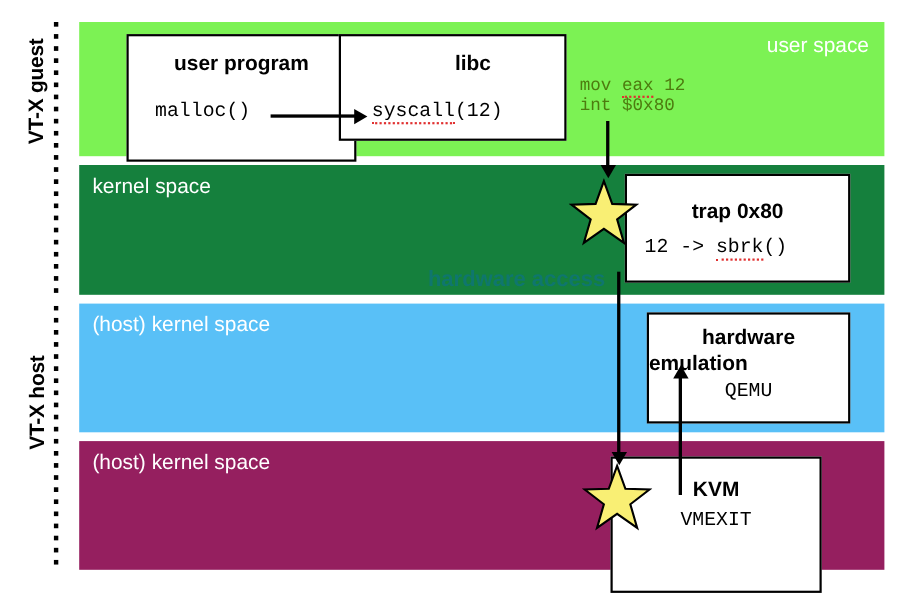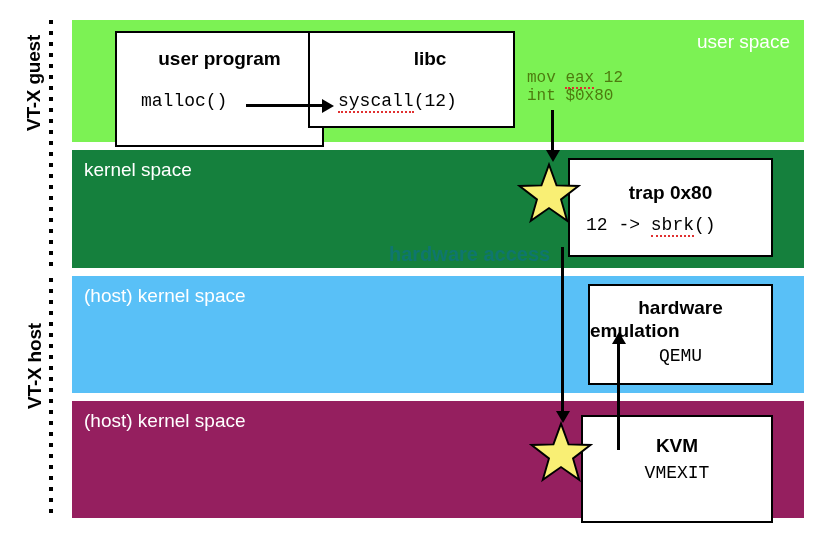--- a/index.html
+++ b/index.html
@@ -109,21 +109,21 @@
 
   #box-trap { left: 568px; top: 158px; width: 205px; height: 99px; }
   #box-trap .box-title { top: 22px; }
   #box-trap .box-mono  { left: 16px; top: 55px; }
 
   #box-hwemu { left: 588px; top: 284px; width: 185px; height: 101px; }
   #box-hwemu .box-title-1 { position:absolute; left:0; right:0; text-align:center; top: 11px;  font-size:19px; font-weight:bold; }
   #box-hwemu .box-title-2 { position:absolute; left:0; right:0; text-align:left; top: 34px;  font-size:19px; font-weight:bold; }
   #box-hwemu .box-mono    { left: 0; right: 0; text-align:center; top: 60px; }
 
-  #box-kvm { left: 581px; top: 415px; width: 192px; height: 108px; }
+  #box-kvm { left: 555px; top: 415px; width: 192px; height: 124px; }
   #box-kvm .box-title { top: 18px; }
   #box-kvm .box-mono  { left: 0; right: 0; text-align:center; top: 46px; }
 
   
   #asm-note {
     position: absolute;
     left: 527px;
     top: 69px;
     font-family: "Liberation Mono", "DejaVu Sans Mono", monospace;
     font-size: 16px;

